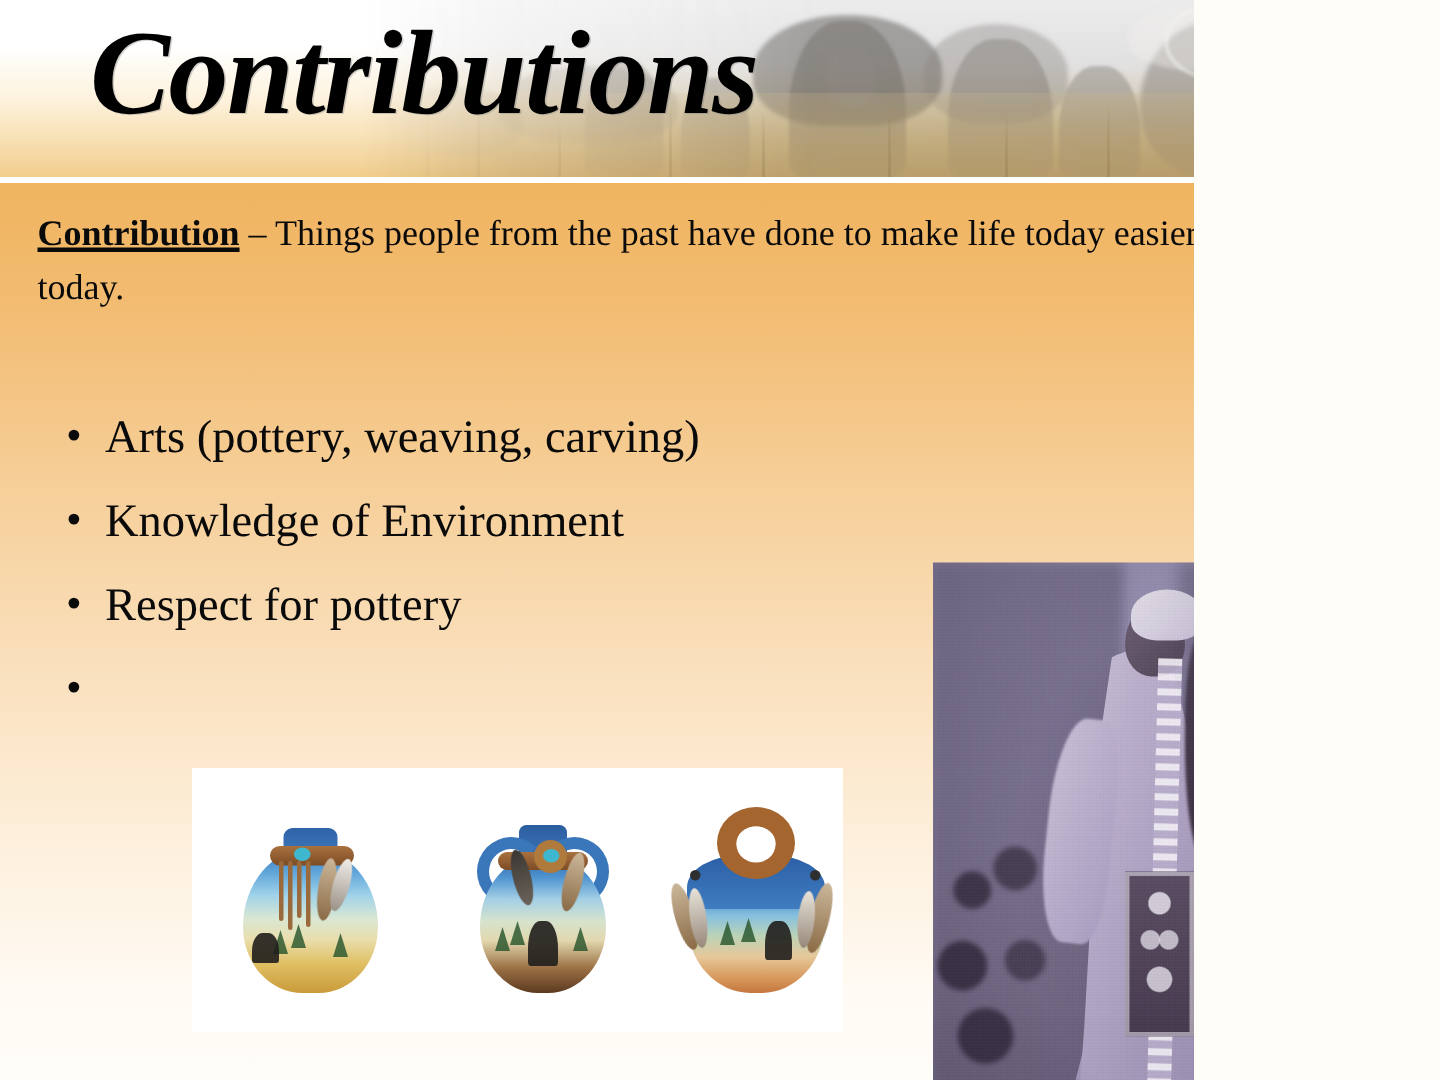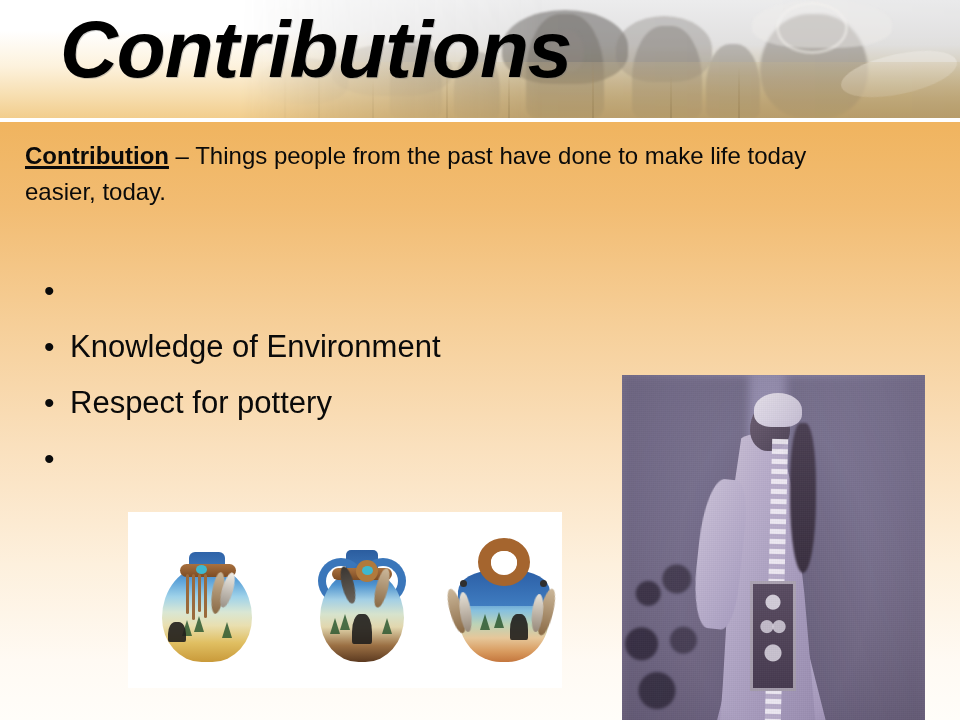--- a/index.html
+++ b/index.html
@@ -1,21 +1,21 @@
 <!DOCTYPE html>
 <html><head>
 <meta charset="utf-8">
 <style>
   html,body{margin:0;padding:0;}
   body{
     width:960px;height:720px;overflow:hidden;
     font-family:"Liberation Sans","DejaVu Sans",sans-serif;
     background:#fffdf8;
   }
-  #slide{position:relative;width:960px;height:720px;overflow:hidden;background:#404040;}
+  #slide{position:relative;width:796px;height:720px;overflow:hidden;background:#404040;font-family:Liberation Serif, serif;}
 
   
   #header{
     position:absolute;left:0;top:0;width:960px;height:118px;overflow:hidden;
     background:linear-gradient(to bottom,#ffffff 0%,#ffffff 26%,#fdf2dd 56%,#f7dfb2 80%,#f2cd8c 100%);
   }
   
   #header-photo{
     position:absolute;right:0;top:0;width:720px;height:118px;overflow:hidden;
     -webkit-mask-image:linear-gradient(to right,rgba(0,0,0,0) 0%,rgba(0,0,0,.45) 14%,rgba(0,0,0,.95) 42%,#000 100%);
@@ -231,20 +231,21 @@
 
   <div id="body">
 
     <div id="definition">
       <span class="term">Contribution</span><span> – Things people from the past have done to make life today easier, today.</span>
     </div>
 
     <div id="bullets">
       <div class="bullet-row">
         <span class="bullet-dot">•</span>
+        <span class="bullet-text">Arts (pottery,  weaving,  carving)</span>
       </div>
       <div class="bullet-row">
         <span class="bullet-dot">•</span>
         <span class="bullet-text">Knowledge of Environment</span>
       </div>
       <div class="bullet-row">
         <span class="bullet-dot">•</span>
         <span class="bullet-text">Respect for pottery</span>
       </div>
       <div class="bullet-row">

